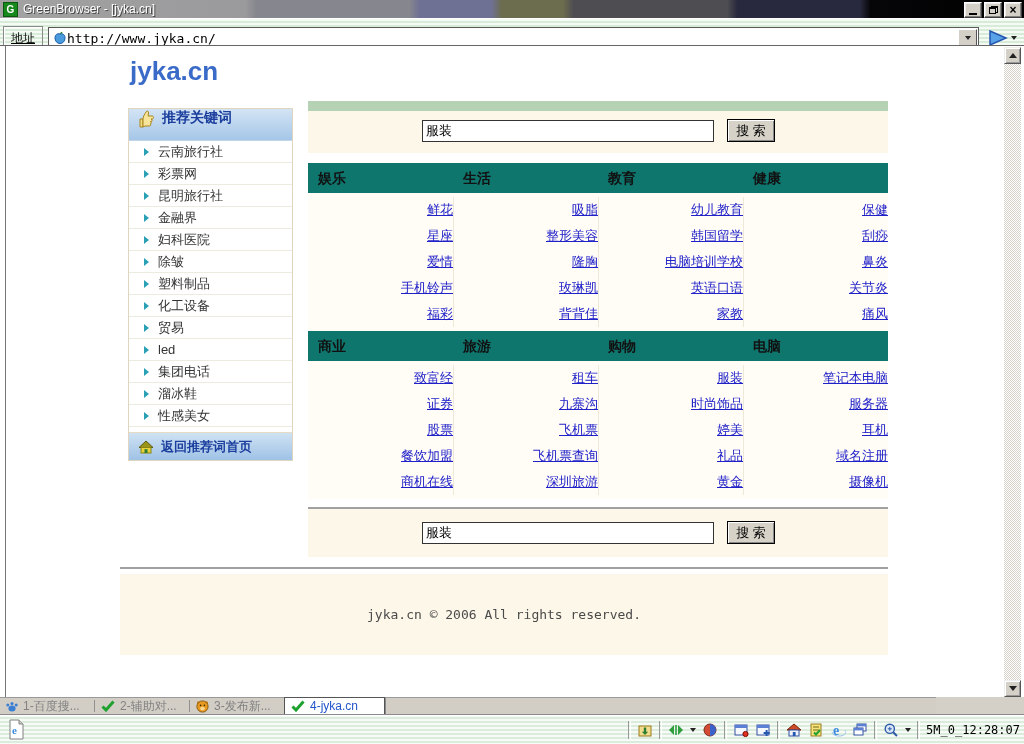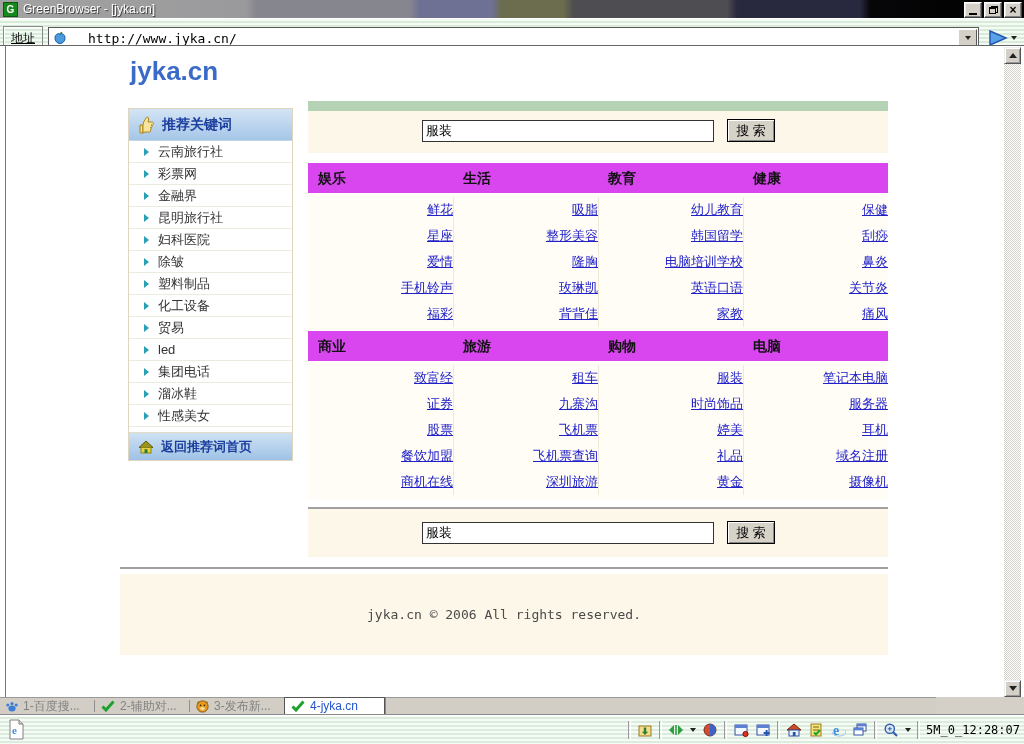--- a/index.html
+++ b/index.html
@@ -22,33 +22,33 @@
   .glyph-restore::after{content:"";position:absolute;left:0;bottom:0;width:5px;height:4px;border:1px solid #000;border-top-width:2px;background:#d4d0c8;}
   .glyph-close{font-size:12px;font-weight:bold;line-height:1;margin-top:-1px;}
   
   .addressbar{position:absolute;left:0;top:18px;width:1024px;height:40px;box-sizing:border-box;
     background:repeating-linear-gradient(to bottom,#f4faf4 0 2px,#d8ead8 2px 4px);
     border-top:1px solid #fff;border-bottom:1px solid #808080;
     display:flex;align-items:center;padding:0 3px;gap:5px;}
   .addr-label{font-size:12px;color:#000;text-decoration:underline;padding:3px 7px;border:1px solid #8a8a8a;
     box-shadow:1px 1px 0 #fff inset;}
   .url-box{flex:1;height:21px;background:#fff;border:1px solid #5a5a5a;position:relative;
-    display:flex;align-items:center;padding-left:4px;gap:21px;}
+    display:flex;align-items:center;padding-left:4px;gap:0;}
   .url-text{font-family:"DejaVu Sans Mono",monospace;font-size:13px;color:#000;}
   .url-drop{position:absolute;right:1px;top:1px;width:17px;height:17px;background:#d4d0c8;border:1px solid;
     border-color:#fff #555 #555 #fff;display:flex;align-items:center;justify-content:center;}
   .caret-down{width:0;height:0;border-left:3px solid transparent;border-right:3px solid transparent;border-top:4px solid #222;}
   .go-btn{display:flex;align-items:center;gap:3px;padding:1px 4px;}
   
   .page{position:absolute;left:0;top:45px;width:1024px;height:652px;background:#fff;border-top:1px solid #666;box-sizing:border-box;}
   .page::before{content:"";position:absolute;left:5px;top:0;bottom:0;width:1px;background:#777;}
   .logo{position:absolute;left:130px;top:10px;font-size:26px;font-weight:bold;color:#3a6bc8;}
   
   .sidebar{position:absolute;left:128px;top:62px;width:163px;border:1px solid #e0d6bf;background:#fff;}
-  .side-head{height:31px;background:linear-gradient(#d3e4f4,#a5c6e8);display:flex;align-items:center;gap:7px;
+  .side-head{height:31px;background:linear-gradient(#d3e4f4,#a5c6e8);display:flex;align-items:flex-start;gap:7px;
     padding-left:8px;border-bottom:1px solid #c2d6ea;}
   .side-head-label{color:#1c3f9e;font-weight:bold;font-size:14px;}
   .side-item{height:21px;display:flex;align-items:center;gap:9px;padding-left:15px;
     border-bottom:1px solid #edebe0;font-size:13px;color:#333;cursor:pointer;}
   .tri-bullet{width:0;height:0;border-left:5px solid #2aa0b4;border-top:4px solid transparent;border-bottom:4px solid transparent;}
   .side-foot{height:27px;margin-top:5px;background:linear-gradient(#cfe2f3,#9fc2e6);display:flex;align-items:center;gap:7px;
     padding-left:9px;border-top:1px solid #e6dcc5;}
   .side-foot-label{color:#1c3f9e;font-weight:bold;font-size:13px;}
   
   .main{position:absolute;left:308px;top:55px;width:580px;}
@@ -56,21 +56,21 @@
   .search-panel{height:42px;background:#fcf7e8;position:relative;}
   .search-panel.bottom{height:48px;}
   .search-input{position:absolute;left:114px;top:9px;width:284px;height:18px;border:1px solid #333;
     font-size:13px;padding:1px 3px;background:#fff;font-family:"Liberation Sans",sans-serif;}
   .search-panel.bottom .search-input{top:13px;}
   .search-btn{position:absolute;left:419px;top:8px;width:48px;height:23px;background:#d6d2c8;border:1px solid #000;
     box-shadow:inset 1px 1px 0 #fff,inset -1px -1px 0 #888;font-size:13px;color:#000;
     display:flex;align-items:center;justify-content:center;font-family:"Liberation Sans",sans-serif;}
   .search-panel.bottom .search-btn{top:12px;}
   .gap10{height:10px;background:#fff;}
-  .sec-head{height:30px;background:#d946ef;display:flex;}
+  .sec-head{height:30px;background:#0f766e;display:flex;}
   .sec-head-cell{width:145px;box-sizing:border-box;padding-left:10px;line-height:30px;
     font-weight:bold;font-size:14px;color:#111;}
   .sec-links{display:flex;background:#fffdf6;padding:4px 0;}
   .sec-col{width:145px;box-sizing:border-box;}
   .sec-col + .sec-col{border-left:1px solid #eee8d8;}
   .page-link{display:block;height:26px;line-height:26px;padding-left:10px;font-size:13px;
     color:#2121c8;text-decoration:underline;cursor:pointer;text-align:right;}
   .hr1{height:2px;background:#a0a0a0;margin-top:8px;}
   .hr2{position:absolute;left:120px;top:521px;width:768px;height:2px;background:#a0a0a0;}
   .copyright-band{position:absolute;left:120px;top:528px;width:768px;height:81px;background:#fcf7e8;
@@ -159,25 +159,25 @@
     <div class="side-item">
         <span class="tri-bullet"></span>
         <span>云南旅行社</span>
       </div>
     <div class="side-item">
         <span class="tri-bullet"></span>
         <span>彩票网</span>
       </div>
     <div class="side-item">
         <span class="tri-bullet"></span>
+        <span>昆明旅行社</span>
+      </div>
+    <div class="side-item">
+        <span class="tri-bullet"></span>
         <span>金融界</span>
-      </div>
-    <div class="side-item">
-        <span class="tri-bullet"></span>
-        <span>昆明旅行社</span>
       </div>
     <div class="side-item">
         <span class="tri-bullet"></span>
         <span>妇科医院</span>
       </div>
     <div class="side-item">
         <span class="tri-bullet"></span>
         <span>除皱</span>
       </div>
     <div class="side-item">

